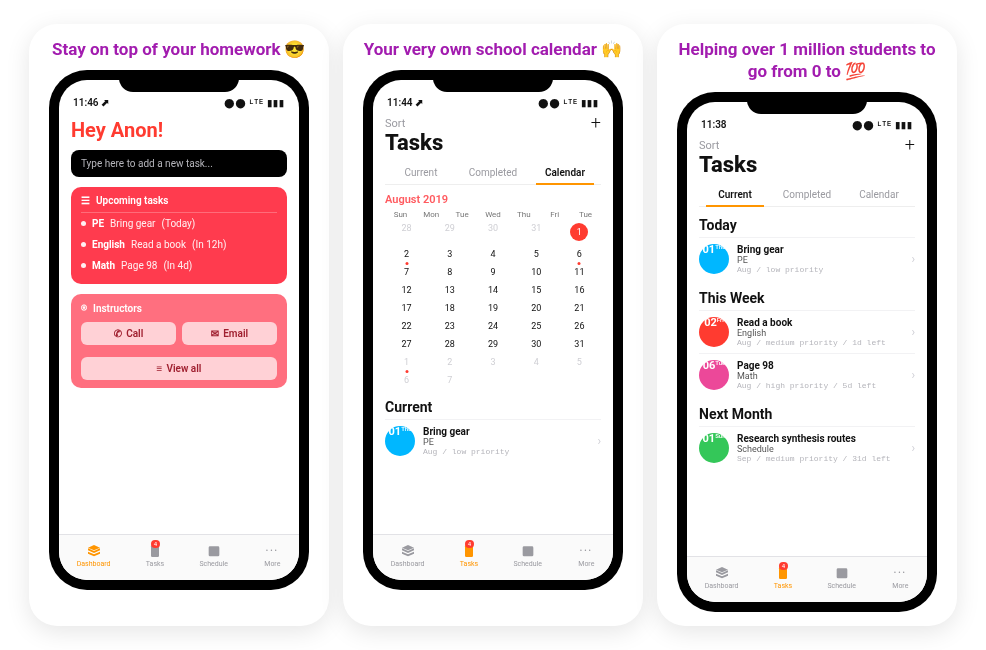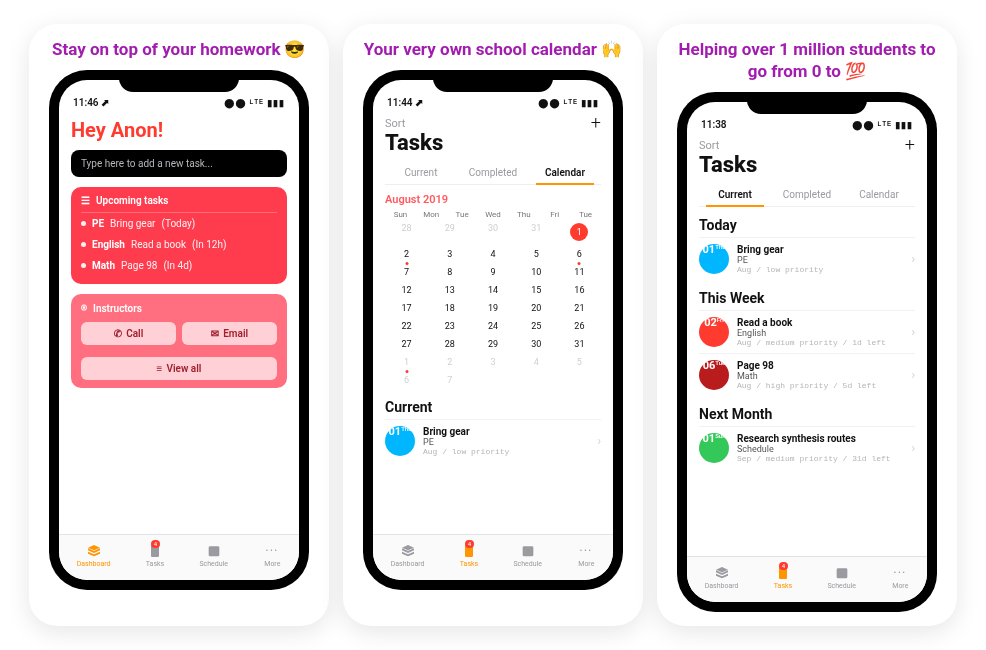--- a/index.html
+++ b/index.html
@@ -130,21 +130,21 @@
   .taskrow { display:flex; align-items:center; gap:8px; padding:6px 0; border-top:1px solid #f2f2f4; }
   .daycircle { width:30px; height:30px; border-radius:50%; display:flex; flex-direction:row; justify-content:center; color:#fff; font-weight:700; font-size:11px; line-height:1; }
   .daycircle small { font-size:6px; font-weight:500; }
   .taskrow .info { flex:1; }
   .taskrow .t1 { font-size:10px; font-weight:700; color:#111; }
   .taskrow .t2 { font-size:9px; color:#555; }
   .taskrow .t3 { font-size:8px; color:#b5b5bb;font-family:Liberation Mono, monospace; }
   .chev { color:#d0d0d6; font-size:12px; }
   .blue { background:#00b7ff; }
   .redc { background:#ff3b30; }
-  .orangec { background:#b91c1c; }
+  .orangec { background:#ec4899; }
   .greenc { background:#34c759; }
 </style>
 </head>
 <body>
 
 <div class="card">
   <div class="headline">Stay on top of your homework 😎</div>
   <div class="phone">
     <div class="screen screen1">
       <div class="statusbar">

